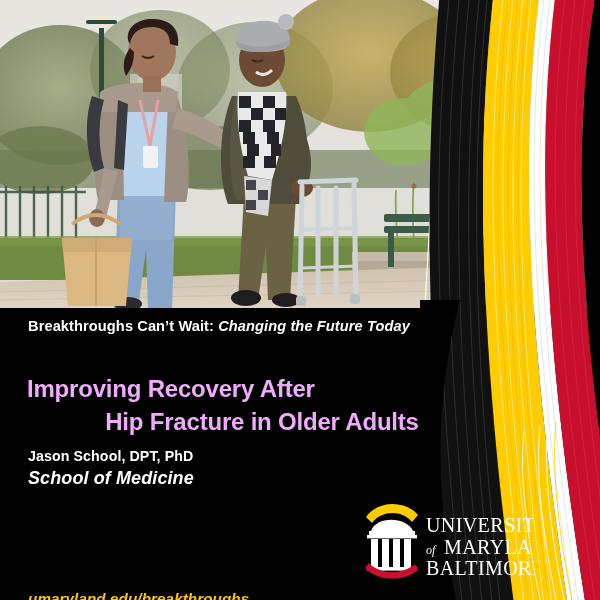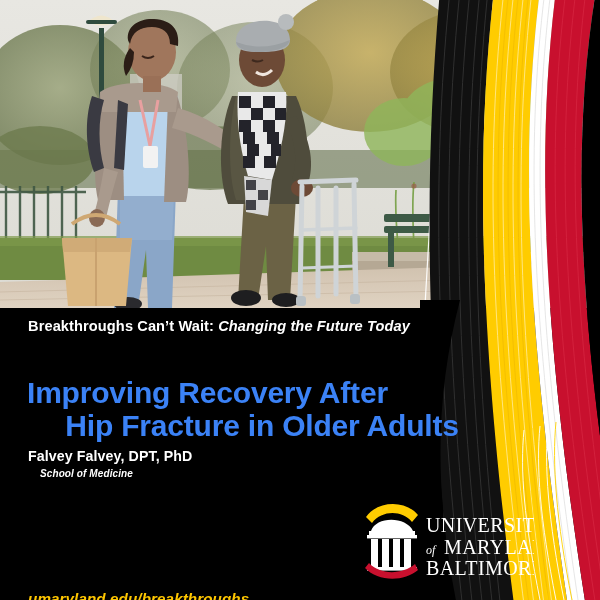--- a/index.html
+++ b/index.html
@@ -17,28 +17,28 @@
 
   
   .panel{position:absolute;left:0;top:308px;width:600px;height:344px;}
 
   .kicker{position:absolute;left:28px;top:10px;width:480px;
           font-size:14.6px;font-weight:bold;color:#ffffff;letter-spacing:.1px;
           white-space:nowrap;}
   .kicker .em{font-style:italic;}
 
   .headline{position:absolute;left:27px;top:48px;width:470px;
-            font-size:30px;line-height:33px;font-weight:bold;color:#3b82f6;
+            font-size:24px;line-height:33px;font-weight:bold;color:#f0abfc;
             letter-spacing:-.2px;}
   .headline .l2{display:block;text-align:center;}
 
   .person{position:absolute;left:28px;top:140px;
           font-size:14.2px;font-weight:bold;color:#ffffff;letter-spacing:.1px;}
   .unit{position:absolute;left:28px;top:160px;
-        font-size:10px;font-weight:bold;font-style:italic;color:#ffffff;letter-spacing:.1px;margin-left:12px;}
+        font-size:18px;font-weight:bold;font-style:italic;color:#ffffff;letter-spacing:.1px;}
 
   .url{position:absolute;left:28px;top:242px;
        font-size:15.2px;font-weight:bold;font-style:italic;color:#ffc700;letter-spacing:.1px;margin-top:40px;}
 
   
   .logo{position:absolute;left:362px;top:498px;width:172px;height:84px;}
   .logo svg{display:block;}
 </style>
 </head>
 <body>
@@ -319,21 +319,21 @@
     <div class="kicker">
       <span>Breakthroughs Can’t Wait:</span>
       <span class="em">Changing the Future Today</span>
     </div>
 
     <h1 class="headline">
       <span class="l1">Improving Recovery After</span>
       <span class="l2">Hip Fracture in Older Adults</span>
     </h1>
 
-    <div class="person">Falvey Falvey, DPT, PhD</div>
+    <div class="person">Jason School, DPT, PhD</div>
     <div class="unit">School of Medicine</div>
 
     <div class="url">umaryland.edu/breakthroughs</div>
   </div>
 
   <div class="logo">
     <svg viewBox="0 0 172 84" xmlns="http://www.w3.org/2000/svg">
 
       <path d="M4 19 C 16 2 44 2 56 17 L50 24 C 40 12 20 12 10 25 Z" fill="#ffcc00"></path>
 

